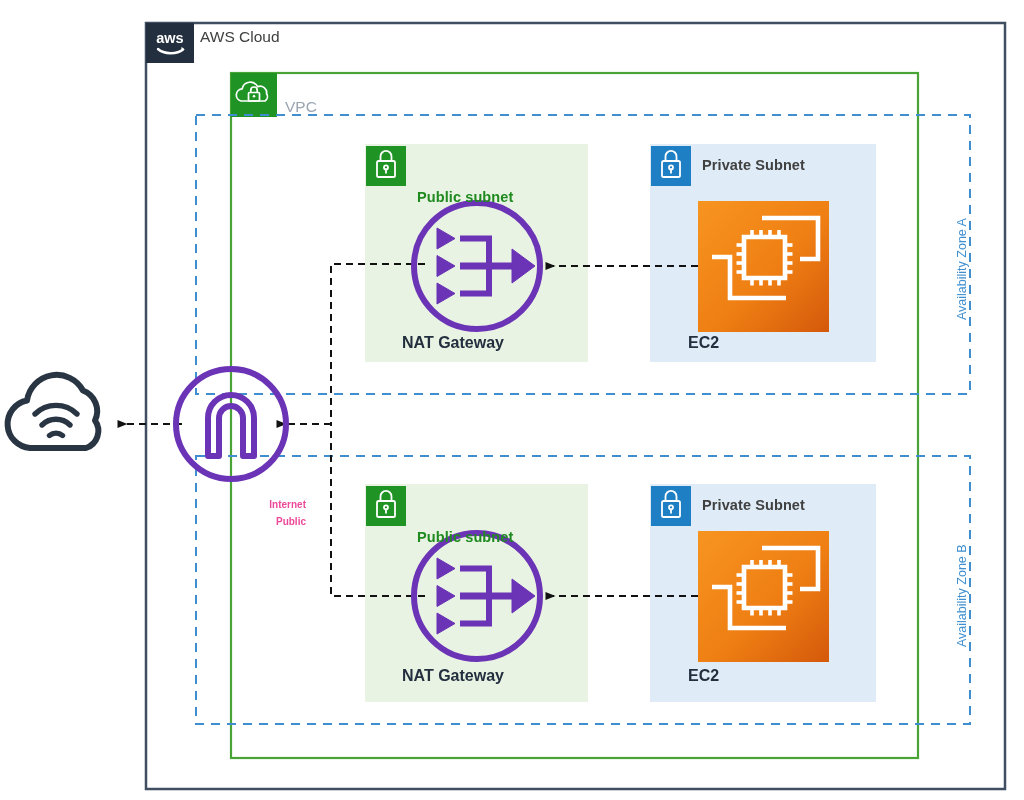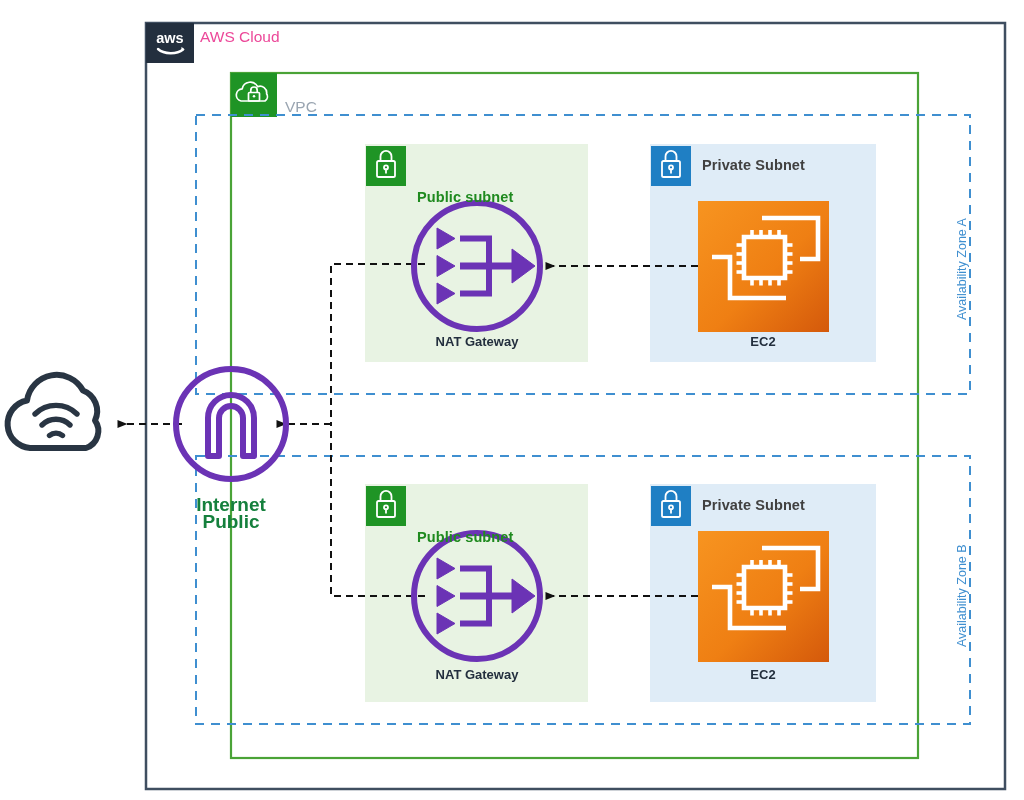--- a/index.html
+++ b/index.html
@@ -8,37 +8,37 @@
     width:1024px;height:800px;position:relative;overflow:hidden;
     font-family:"Liberation Sans","DejaVu Sans",sans-serif;
   }
   #stage{position:absolute;left:0;top:16px;width:1024px;height:800px;}
   svg#canvas{position:absolute;left:0;top:0;width:1024px;height:800px;}
 
   
   .lbl{position:absolute;white-space:nowrap;}
 
   .aws-cloud-label{
-    left:200px;top:12px;font-size:15.5px;color:#ec4899;font-weight:400;
+    left:200px;top:12px;font-size:15.5px;color:#404040;font-weight:400;
   }
   .vpc-label{
     left:285px;top:62px;font-size:15.5px;color:#9aa5b1;font-weight:400;margin-top:20px;
   }
   .subnet-title{
     font-size:14.5px;font-weight:bold;letter-spacing:.1px;
   }
   .subnet-title.public{color:#1f8a1f;margin-top:32px;}
   .subnet-title.private{color:#404040;}
 
   .node-caption{
-    font-size:13px;font-weight:bold;color:#232f3e;text-align:center;
+    font-size:16px;font-weight:bold;color:#232f3e;
   }
   .igw-caption{
-    width:150px;text-align:center;font-size:19px;font-weight:bold;
-    color:#15803d;line-height:17px;
+    width:150px;text-align:right;font-size:10px;font-weight:bold;
+    color:#ec4899;line-height:17px;
   }
   .az-label{
     font-size:12.5px;color:#3f8fd0;font-weight:400;
     transform-origin:0 0;transform:rotate(-90deg);
   }
 </style>
 </head>
 <body>
 
 <div id="stage">

